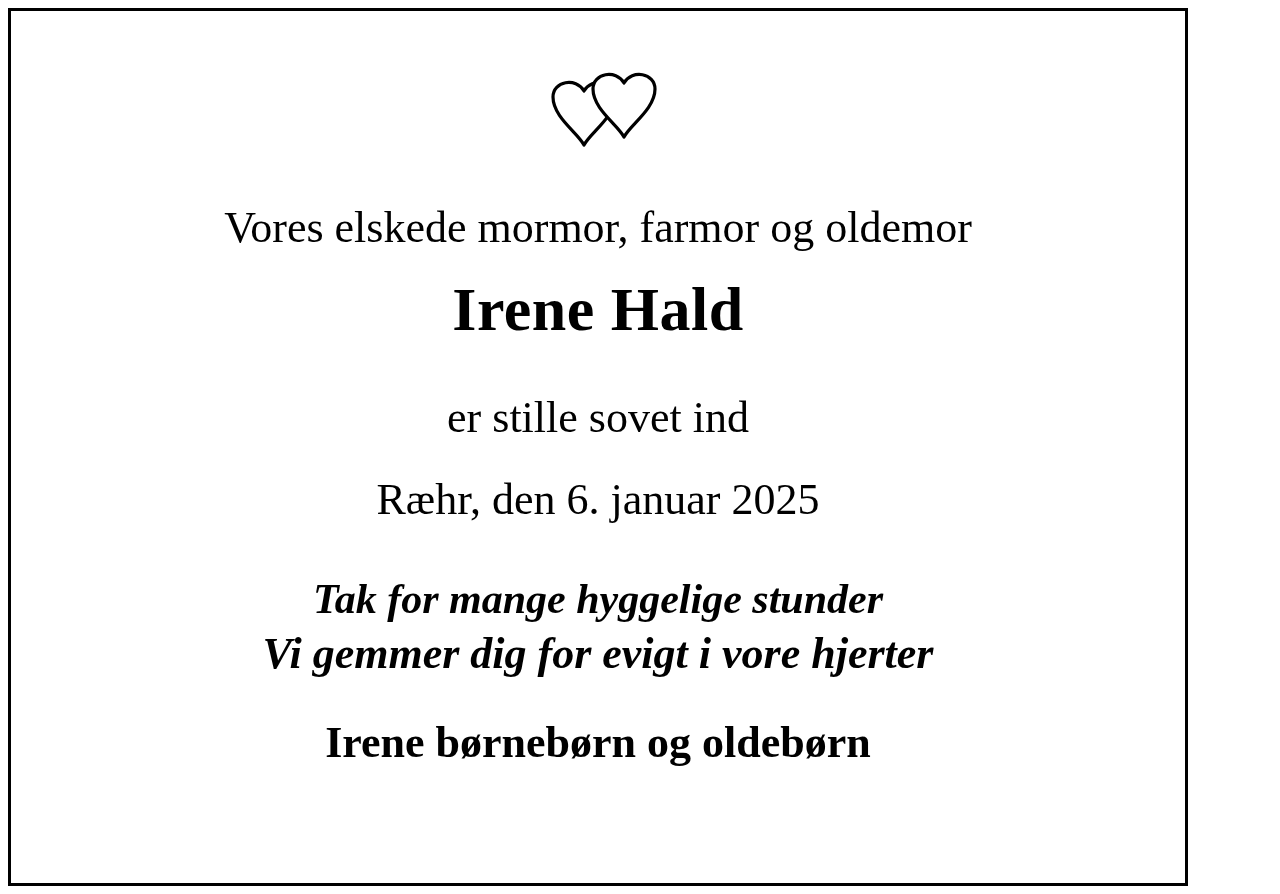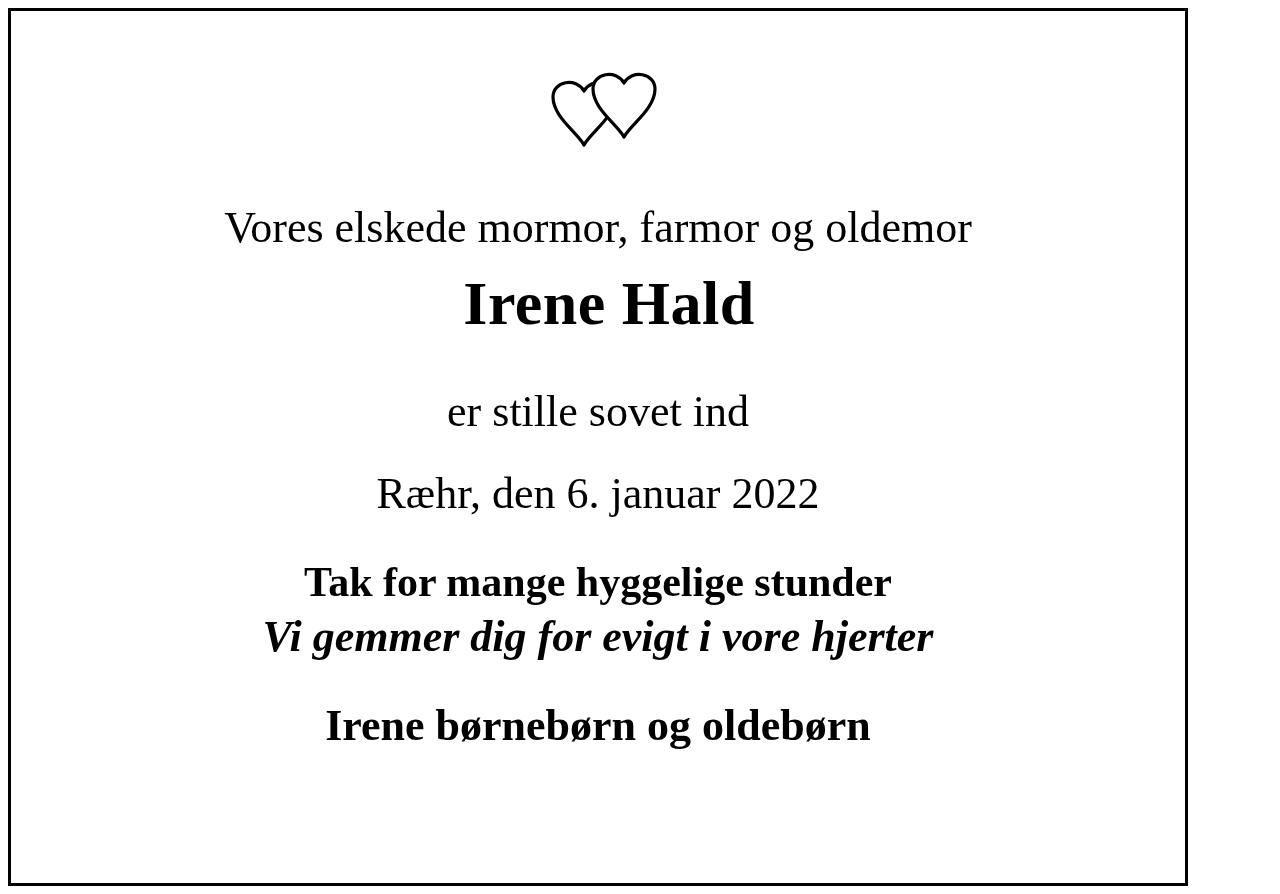--- a/index.html
+++ b/index.html
@@ -41,40 +41,40 @@
     line-height: 1.15;
     width: 100%;
   }
   .intro {
     font-size: 44px;
     margin-top: 34px;
   }
   .name {
     font-size: 62px;
     font-weight: bold;
-    margin-top: 14px;
+    margin-top: 20px;
     letter-spacing: 0.5px;
-    padding-left: 22px;
   }
   .birth {
     font-size: 44px;
     margin-top: 30px;
   }
   .passed {
     font-size: 44px;
     margin-top: 48px;
   }
   .place-date {
     font-size: 44px;
     margin-top: 32px;
   }
   .verse {
     font-size: 42px;
+    font-style: italic;
     font-weight: bold;
-    margin-top: 38px;
+    margin-top: 49px;
     text-align: center;
   }
   .verse-2 {
     font-size: 44px;
     font-style: italic;
     font-weight: bold;
     margin-top: 6px;
   }
   .signature {
     font-size: 44px;
@@ -89,19 +89,19 @@
   <div class="notice-frame">
 
     <svg class="hearts" viewBox="0 0 200 110">
       <path d="M55 38 C55 22, 78 18, 86 32 C94 18, 117 22, 117 38 C117 58, 92 74, 86 86 C80 74, 55 58, 55 38 Z" fill="#ffffff" stroke="#000000" stroke-width="3.2" stroke-linejoin="round"></path>
       <path d="M95 30 C95 14, 118 10, 126 24 C134 10, 157 14, 157 30 C157 50, 132 66, 126 78 C120 66, 95 50, 95 30 Z" fill="#ffffff" stroke="#000000" stroke-width="3.2" stroke-linejoin="round"></path>
     </svg>
 
     <div class="line intro">Vores elskede mormor, farmor og oldemor</div>
     <div class="line name">Irene Hald</div>
     <div class="line passed">er stille sovet ind</div>
-    <div class="line place-date">Ræhr, den 6. januar 2022</div>
+    <div class="line place-date">Ræhr, den 6. januar 2025</div>
     <div class="line verse">Tak for mange hyggelige stunder</div>
     <div class="line verse-2">Vi gemmer dig for evigt i vore hjerter</div>
     <div class="line signature">Irene børnebørn og oldebørn</div>
 
   </div>
 </div>
 
 </body></html>

